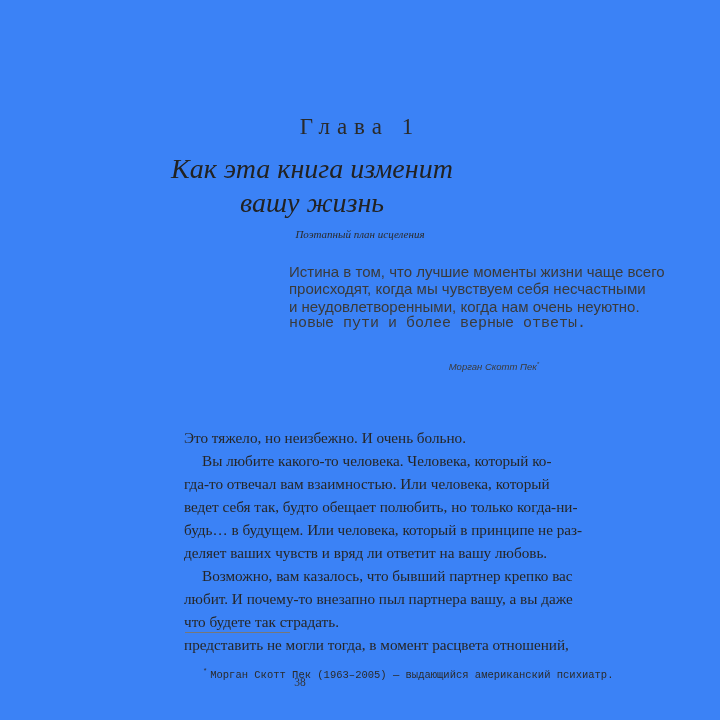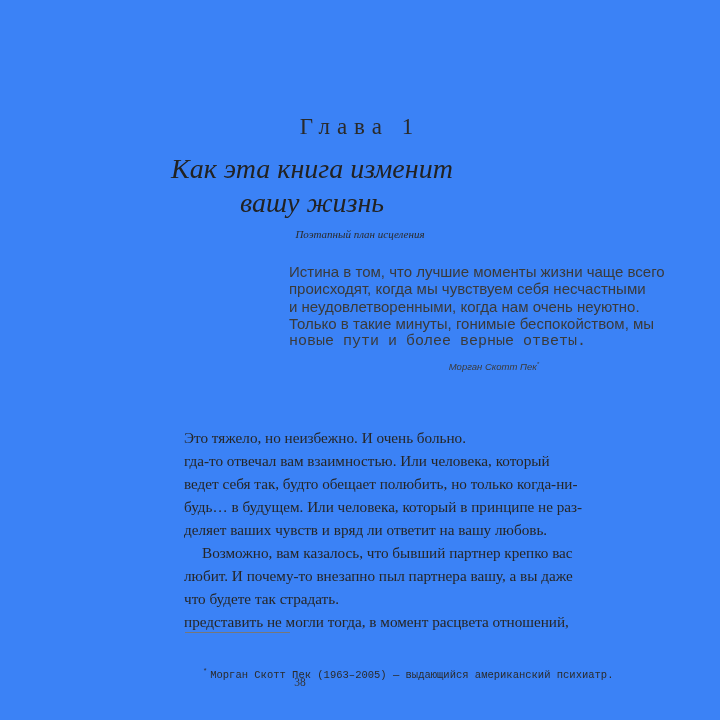--- a/index.html
+++ b/index.html
@@ -153,30 +153,30 @@
     <div>Как эта книга изменит</div>
     <div>вашу жизнь</div>
   </div>
 
   <div class="chapter-subtitle">Поэтапный план исцеления</div>
 
   <div class="epigraph">
     <span class="line">Истина в том, что лучшие моменты жизни чаще всего</span>
     <span class="line">происходят, когда мы чувствуем себя несчастными</span>
     <span class="line">и неудовлетворенными, когда нам очень неуютно.</span>
-    <span class="line">Только в такие минуты, гонимые беспокойством, мы</span>
     <span class="line last">новые пути и более верные ответы.</span>
   </div>
 
   <div class="epigraph-author">
     <span>Морган Скотт Пек</span><sup>*</sup>
   </div>
 
   <div class="body-text">
     <span class="line last">Это тяжело, но неизбежно. И очень больно.</span>
+    <span class="line indent">Вы любите какого-то человека. Человека, который ко-</span>
     <span class="line">гда-то отвечал вам взаимностью. Или человека, который</span>
     <span class="line">ведет себя так, будто обещает полюбить, но только когда-ни-</span>
     <span class="line">будь… в будущем. Или человека, который в принципе не раз-</span>
     <span class="line last">деляет ваших чувств и вряд ли ответит на вашу любовь.</span>
     <span class="line indent">Возможно, вам казалось, что бывший партнер крепко вас</span>
     <span class="line">любит. И почему-то внезапно пыл партнера вашу, а вы даже</span>
     <span class="line last">что будете так страдать.</span>
     <span class="line">представить не могли тогда, в момент расцвета отношений,</span>
   </div>
 

